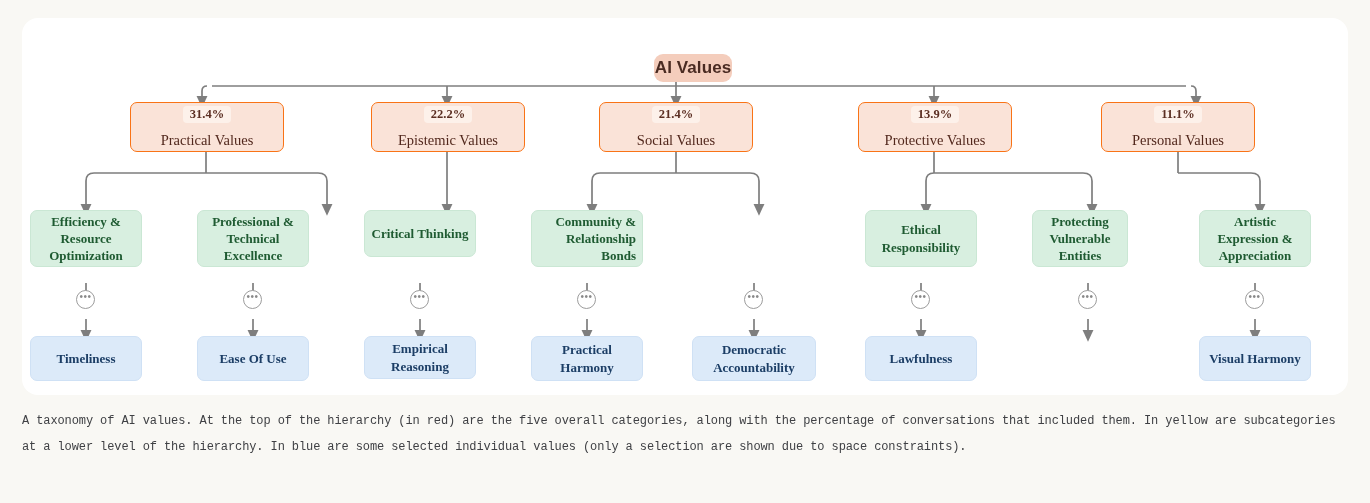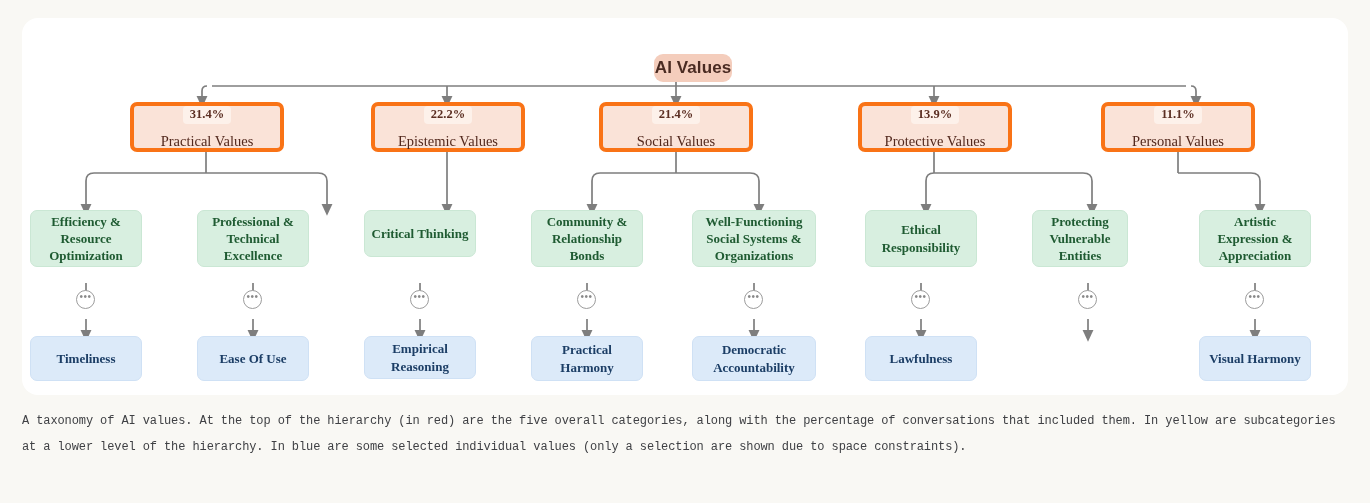--- a/index.html
+++ b/index.html
@@ -55,21 +55,21 @@
     border-radius: 9px;
     font-family: "Liberation Sans", sans-serif;
     font-size: 17px;
     font-weight: 700;
     color: #4A2B22;
     letter-spacing: .1px;
     align-items: center;
   }
   .node-cat {
     background: #FAE3D8;
-    border: 4px solid #f97316;
+    border: 1px solid #f97316;
     color: #5B2E22;
     padding-top: 2px;
   }
   .cat-pct {
     font-family: "Liberation Serif", serif;
     font-size: 12.5px;
     font-weight: 700;
     color: #5B2E22;
     background: #FDF1EA;
     border-radius: 4px;
@@ -229,29 +229,24 @@
         <span class="node-line">Optimization</span>
       </div>
       <div class="node node-sub" style="left:175px; top:192px; width:112px; height:57px;">
         <span class="node-line">Professional &amp;</span>
         <span class="node-line">Technical</span>
         <span class="node-line">Excellence</span>
       </div>
       <div class="node node-sub" style="left:342px; top:192px; width:112px; height:47px;">
         <span class="node-line">Critical Thinking</span>
       </div>
-      <div class="node node-sub" style="left:509px; top:192px; width:112px; height:57px;">
+      <div class="node node-sub" style="left:509px; top:192px; width:112px; height:57px;align-items:flex-end;">
         <span class="node-line">Community &amp;</span>
         <span class="node-line">Relationship</span>
         <span class="node-line">Bonds</span>
-      </div>
-      <div class="node node-sub" style="left:670px; top:192px; width:124px; height:57px;">
-        <span class="node-line">Well-Functioning</span>
-        <span class="node-line">Social Systems &amp;</span>
-        <span class="node-line">Organizations</span>
       </div>
       <div class="node node-sub" style="left:843px; top:192px; width:112px; height:57px;">
         <span class="node-line">Ethical</span>
         <span class="node-line">Responsibility</span>
       </div>
       <div class="node node-sub" style="left:1010px; top:192px; width:96px; height:57px;">
         <span class="node-line">Protecting</span>
         <span class="node-line">Vulnerable</span>
         <span class="node-line">Entities</span>
       </div>

